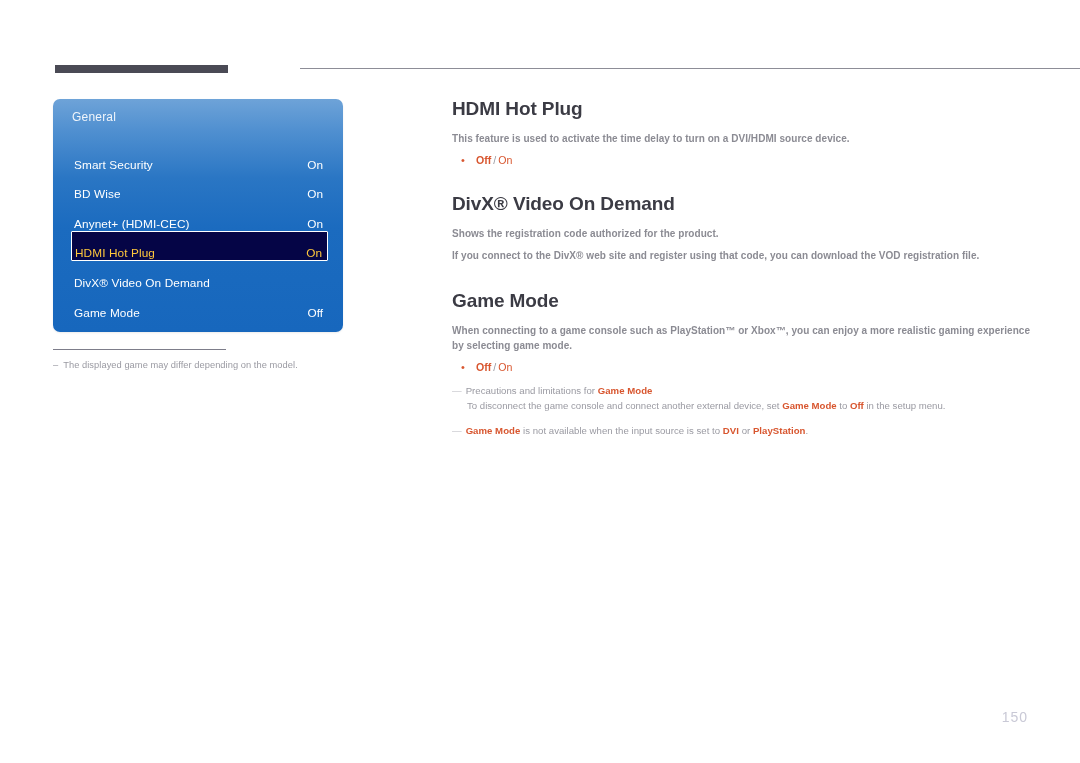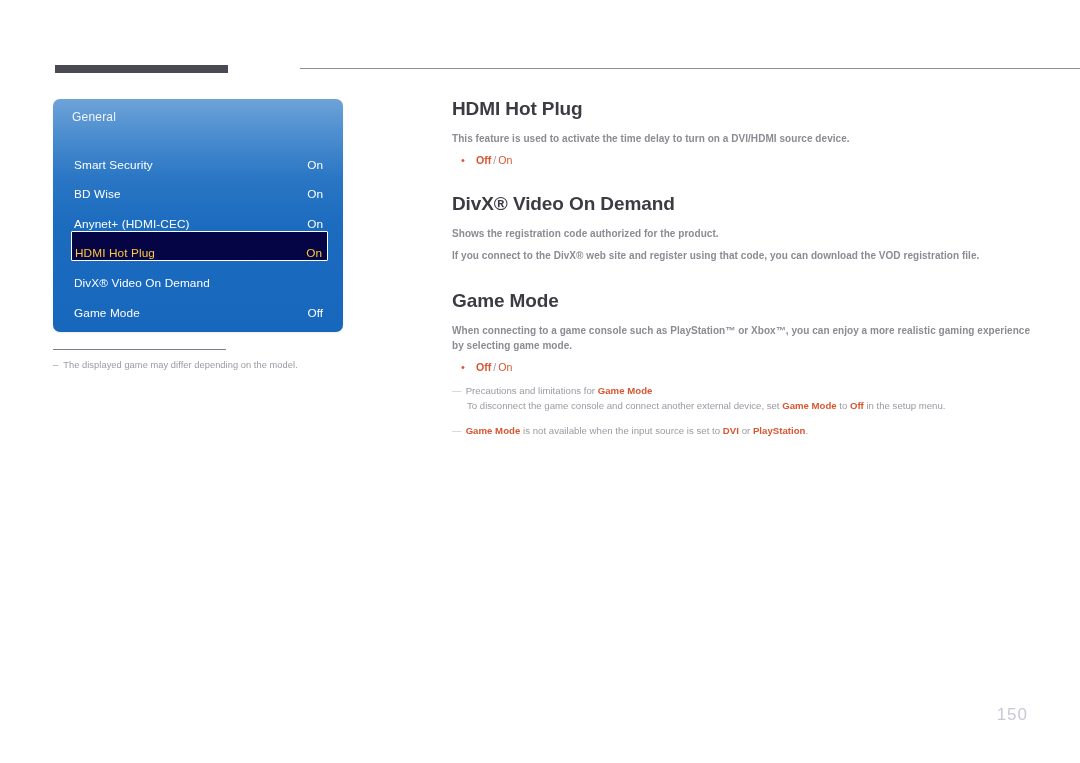--- a/index.html
+++ b/index.html
@@ -95,21 +95,21 @@
   .note b { color:#d8562f; font-weight:bold; }
   .note-sub {
     margin-left:15px; font-size:9.6px; color:#9a9aa2;
     line-height:1.5;
   }
   .note-sub b { color:#d8562f; font-weight:bold; }
 
   
   .pageno {
     position:absolute; right:52px; bottom:38px;
-    font-size:17px; color:#c9c9d6; letter-spacing:1px;
+    font-size:14px; color:#c9c9d6; letter-spacing:1px;
   }
 </style>
 </head>
 <body>
 
 <div class="page">
 
   <div class="header-rule">
     <div class="thick"></div>
     <div class="thin"></div>

